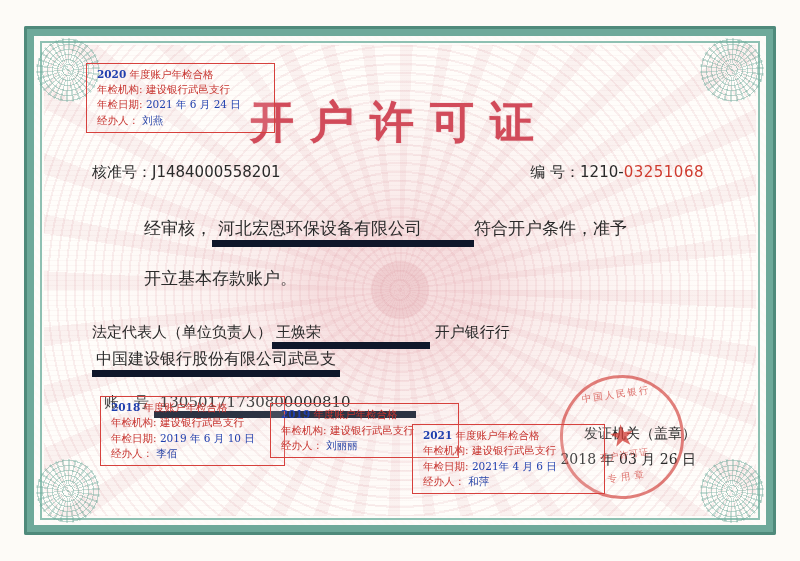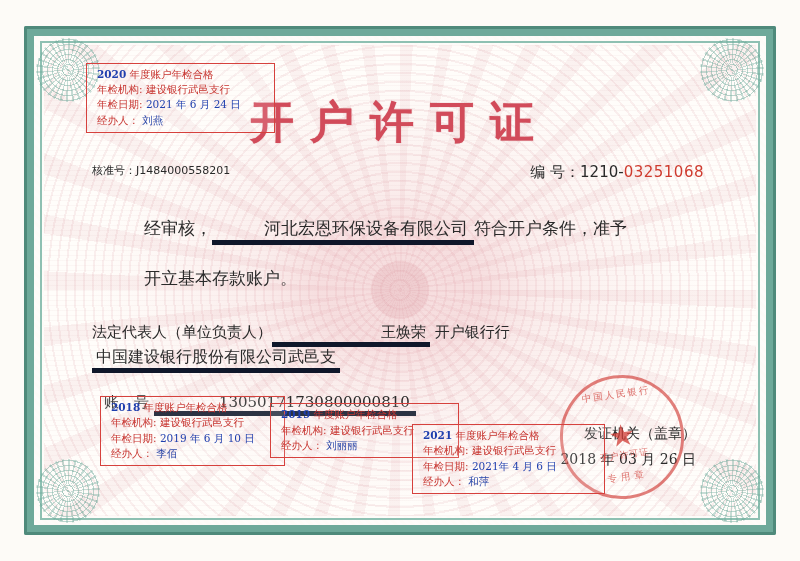--- a/index.html
+++ b/index.html
@@ -62,24 +62,24 @@
   .title{
     position:absolute;left:0;right:0;top:48px;text-align:center;
     font-family:"DejaVu Serif","Liberation Serif",serif;
     font-size:44px;font-weight:bold;letter-spacing:16px;
     color:#d24b5a;
     text-shadow:0 0 1px rgba(180,40,55,.6);
   }
   .row{position:absolute;font-size:15px;color:#2a2a2a;font-family:"DejaVu Sans","Liberation Sans",sans-serif;}
   .label{white-space:nowrap;}
   .fill{
-    display:inline-block;border-bottom:5px solid #0f172a;text-align:right;
+    display:inline-block;border-bottom:7px solid #0f172a;text-align:left;
     font-family:"DejaVu Serif","Liberation Serif",serif;
   }
-  .approval{left:48px;top:118px;font-size:11px;}
+  .approval{left:48px;top:118px;font-size:15px;}
   .serial{right:52px;top:118px;font-size:15px;text-align:right;}
   .serial .num{color:#cf3b2f;font-weight:normal;letter-spacing:.5px;}
 
   .line1{left:100px;top:172px;right:40px;font-size:17px;}
   .line1 .fill{min-width:250px;padding:0 6px;}
   .line2{left:100px;top:222px;font-size:17px;}
 
   .line3{left:48px;top:278px;right:40px;font-size:15px;}
   .line3 .f1{min-width:150px;padding:0 4px;}
   .line3 .f2{min-width:215px;padding:0 4px;font-size:16px;}

